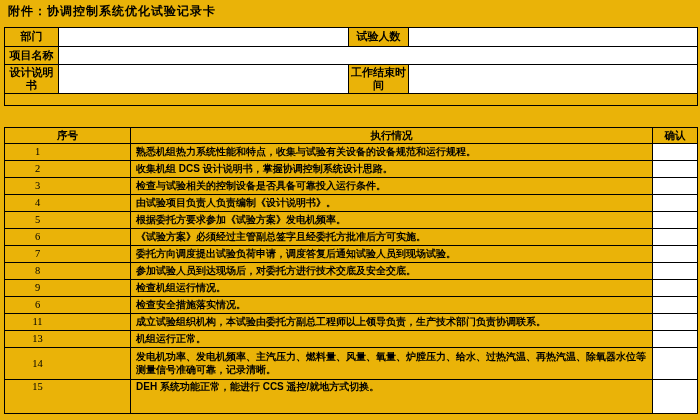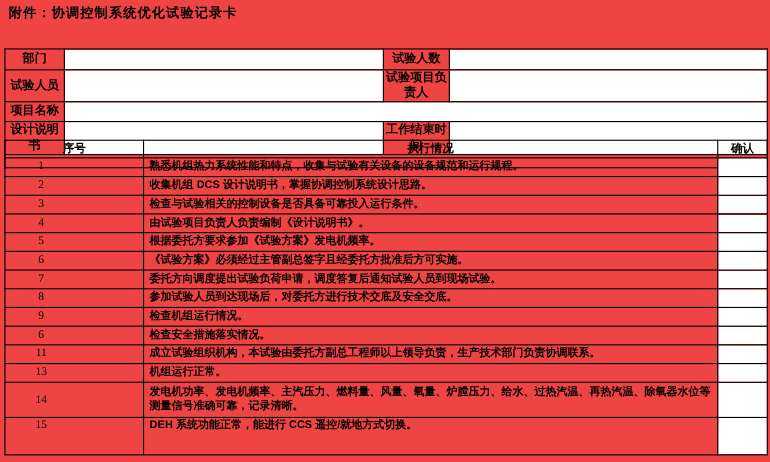--- a/index.html
+++ b/index.html
@@ -1,30 +1,30 @@
 <!DOCTYPE html>
 <html><head>
 <meta charset="utf-8">
 <style>
   html,body { margin:0; padding:0; background:#ffffff; }
   body {
     width:700px; height:420px; overflow:hidden;
     font-family:"Liberation Sans","DejaVu Sans",sans-serif;
     color:#000;
   }
-  .page { position:relative; width:700px; height:420px; background:#ef4444; }
+  .page { position:relative; width:700px; height:420px; background:#eab308; }
   .doc-title {
     position:absolute; left:8px; top:3px;
     font-size:12px; font-weight:bold; letter-spacing:1px; white-space:nowrap;
   }
   table { border-collapse:collapse; table-layout:fixed; }
   td { border:1px solid #000; padding:0; overflow:hidden; }
 
   
-  .info { position:absolute; left:4px; top:44px; width:693px; }
+  .info { position:absolute; left:4px; top:27px; width:693px; }
   .info td.lbl {
     text-align:center; vertical-align:middle;
     font-weight:bold; font-size:11px; line-height:1.2;
     padding:1px 2px;
   }
   .info td.val { background:#fff; }
   .info tr.r-a td { height:16px; }
   .info tr.r-b td { height:24px; }
   .info tr.r-c td { height:15px; }
   .info tr.r-d td { height:25px; }
@@ -58,26 +58,20 @@
         <col style="width:54px">
         <col style="width:290px">
         <col style="width:60px">
         <col style="width:289px">
       </colgroup>
     <tbody>
       <tr class="r-a">
         <td class="lbl">部门</td>
         <td class="val"></td>
         <td class="lbl">试验人数</td>
-        <td class="val"></td>
-      </tr>
-      <tr class="r-b">
-        <td class="lbl">试验人员</td>
-        <td class="val"></td>
-        <td class="lbl">试验项目负责人</td>
         <td class="val"></td>
       </tr>
       <tr class="r-c">
         <td class="lbl">项目名称</td>
         <td class="val" colspan="3"></td>
       </tr>
       <tr class="r-d">
         <td class="lbl">设计说明书</td>
         <td class="val"></td>
         <td class="lbl">工作结束时间</td>

